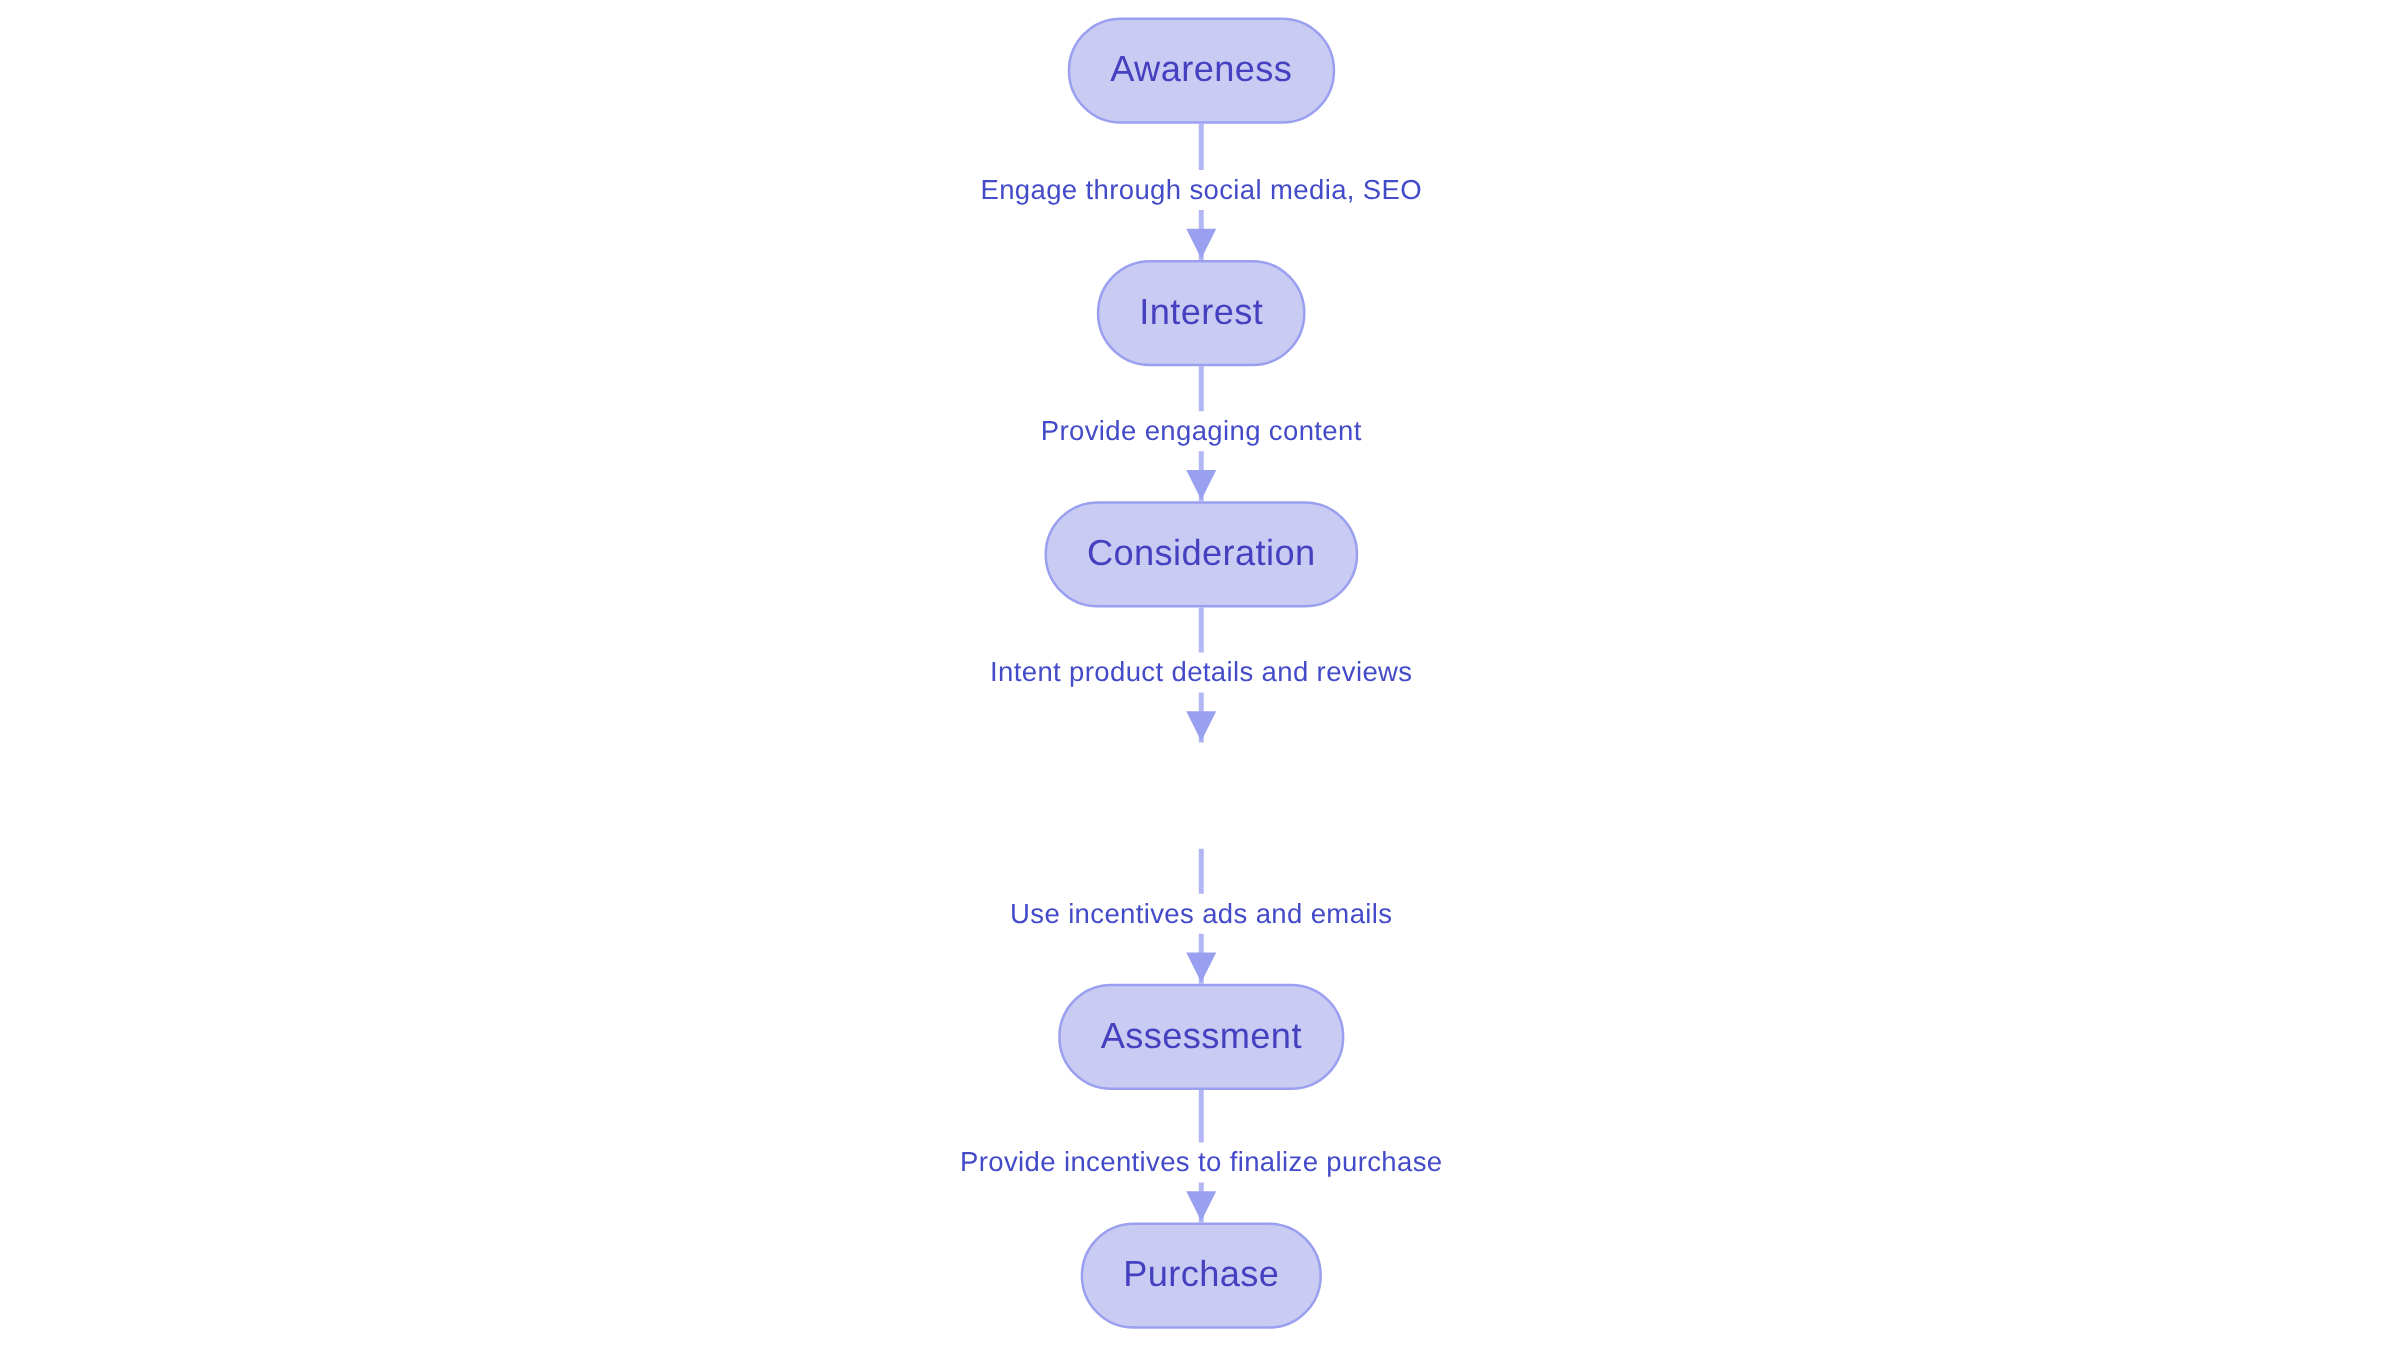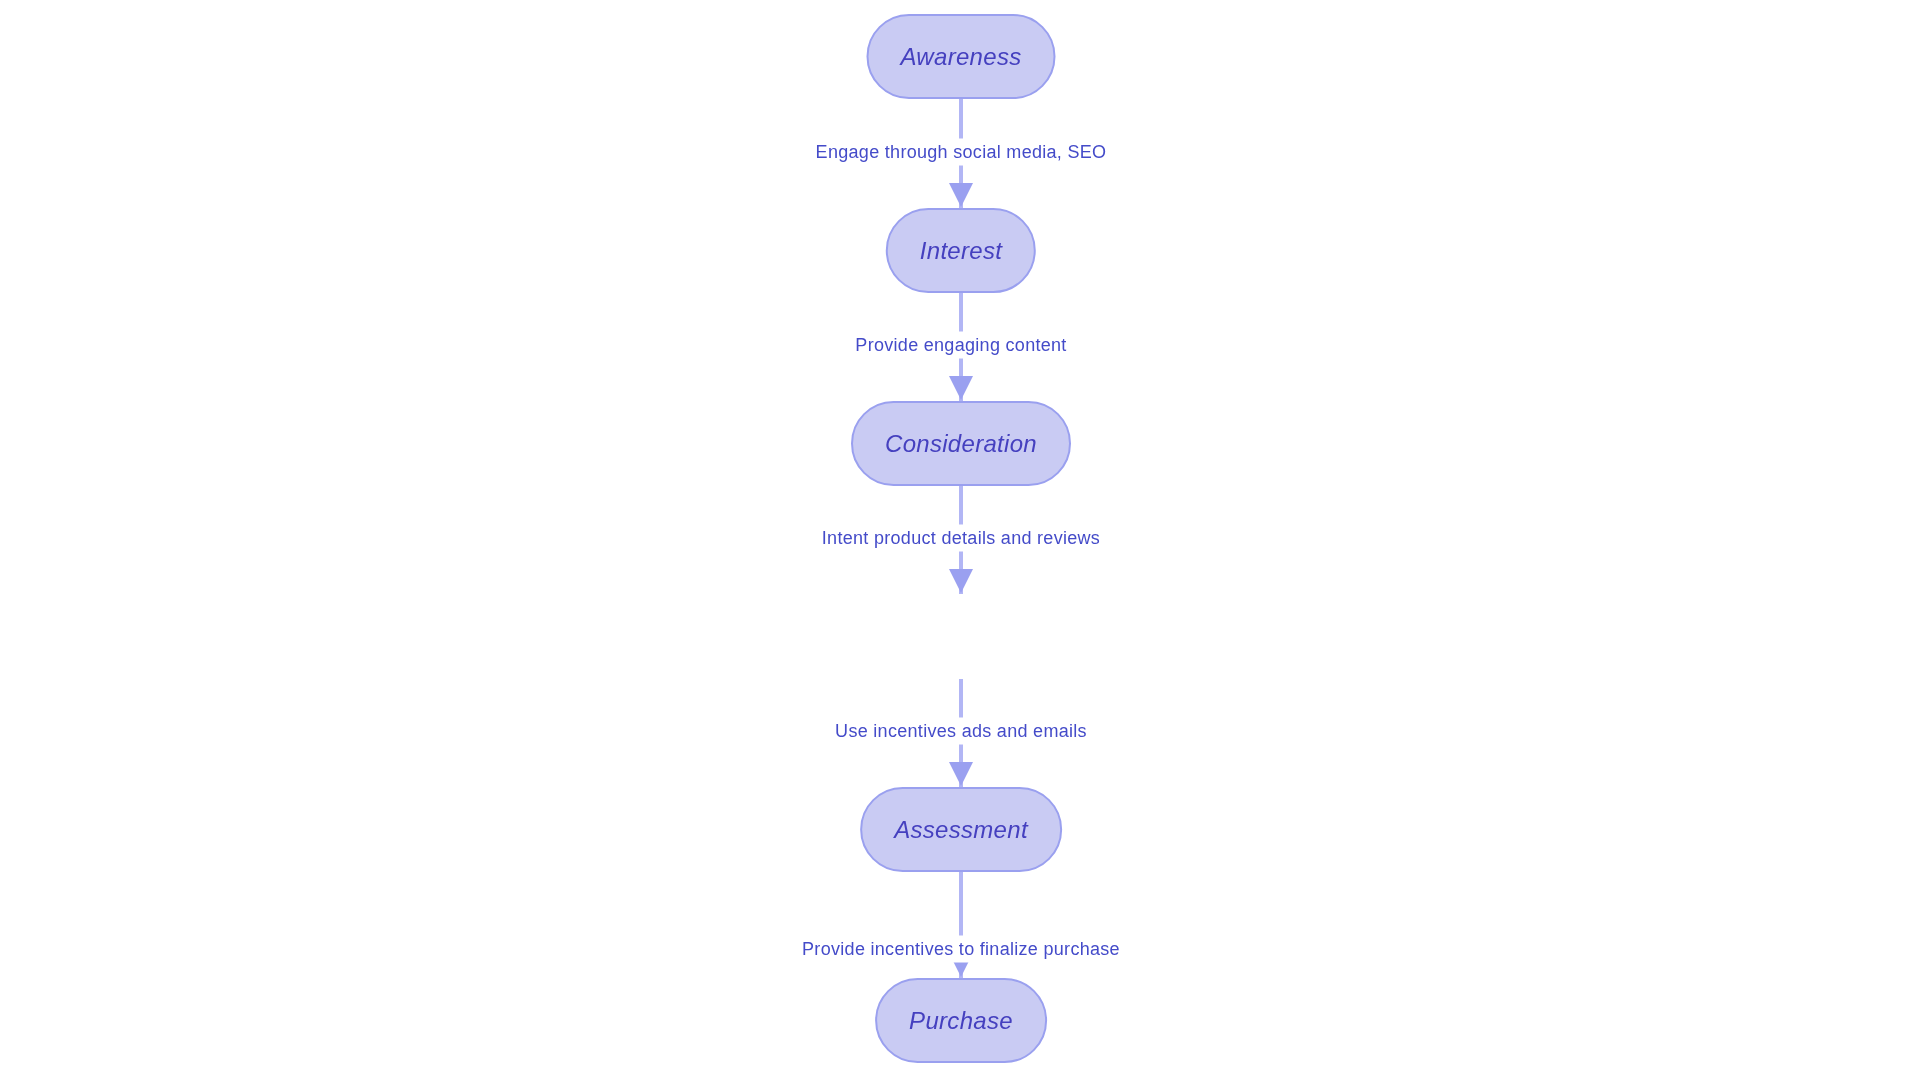--- a/index.html
+++ b/index.html
@@ -32,24 +32,23 @@
     padding: 0 32px;
     display: flex;
     align-items: center;
     justify-content: center;
     background: var(--node-fill);
     border: 2px solid var(--node-border);
     border-radius: 42.5px;
     white-space: nowrap;
   }
   .node-label {
-    font-size: 24px;
+    font-size: 29px;
     letter-spacing: 0.3px;
     color: var(--node-text);
-    font-style: italic;
   }
   
   .edge-line {
     position: absolute;
     left: 961px;
     transform: translateX(-50%);
     width: 4px;
     background: var(--edge-line);
   }
   .arrowhead {
@@ -61,21 +60,21 @@
     border-left: 12px solid transparent;
     border-right: 12px solid transparent;
     border-top: 24px solid var(--arrowhead);
   }
   .edge-label {
     position: absolute;
     left: 961px;
     transform: translate(-50%, -50%);
     background: var(--background);
     padding: 3px 8px;
-    font-size: 18px;
+    font-size: 22px;
     letter-spacing: 0.3px;
     color: var(--edge-label-text);
     white-space: nowrap;
   }
 </style>
 </head>
 <body>
 
 <div class="canvas">
 
@@ -90,21 +89,21 @@
   <div class="edge-line" style="top:486px;height:108px"></div>
   <div class="arrowhead" style="top:569px"></div>
   <div class="edge-label" style="top:538px">Intent product details and reviews</div>
 
   <div class="edge-line" style="top:679px;height:108px"></div>
   <div class="arrowhead" style="top:762px"></div>
   <div class="edge-label" style="top:731px">Use incentives ads and emails</div>
 
   <div class="edge-line" style="top:872px;height:106px"></div>
   <div class="arrowhead" style="top:953px"></div>
-  <div class="edge-label" style="top:949px">Provide incentives to finalize purchase</div>
+  <div class="edge-label" style="top:930px">Provide incentives to finalize purchase</div>
 
   <div class="node" style="top:14px">
     <span class="node-label">Awareness</span>
   </div>
   <div class="node" style="top:401px">
     <span class="node-label">Consideration</span>
   </div>
   <div class="node" style="top:208px">
     <span class="node-label">Interest</span>
   </div>

